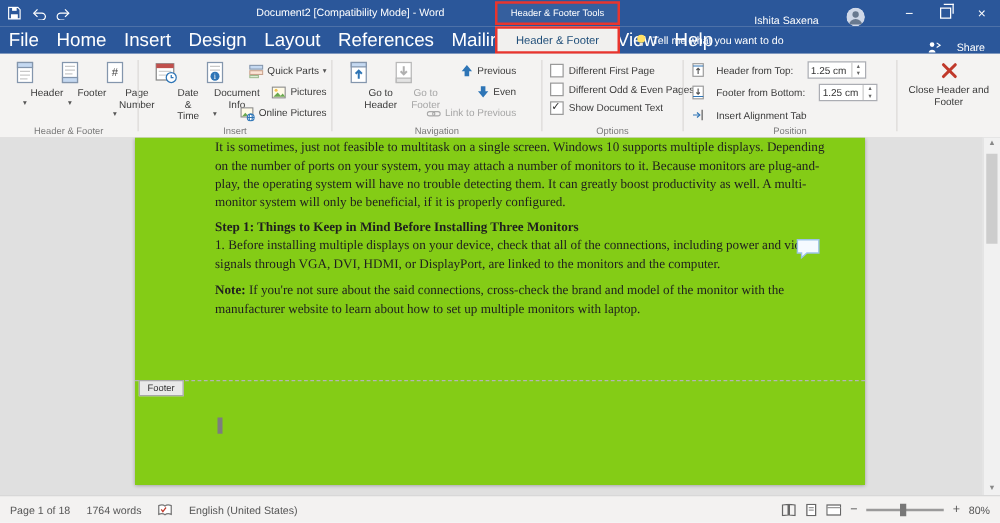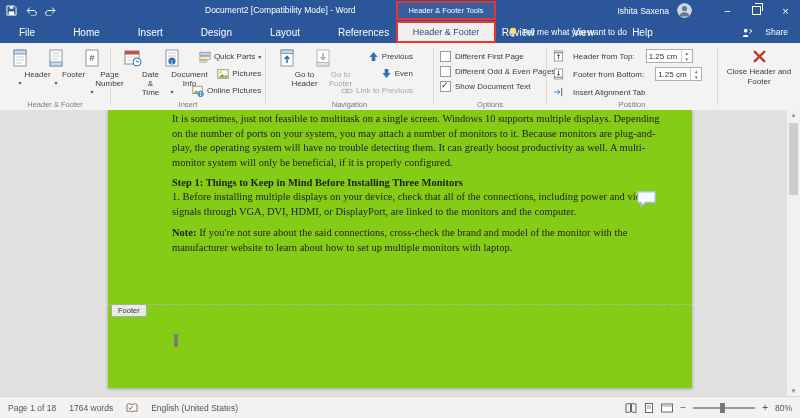--- a/index.html
+++ b/index.html
@@ -4,33 +4,33 @@
 <style>
   html,body{margin:0;padding:0;background:#fff;}
   .app{position:relative;width:800px;height:418px;overflow:hidden;font-family:"Liberation Sans",sans-serif;color:#333;background:#e6e6e6;}
 
   
   .titlebar{position:absolute;top:0;left:0;right:0;height:21px;background:#2b579a;color:#fff;}
   .qat{position:absolute;left:6px;top:0;height:21px;display:flex;align-items:center;gap:8px;}
   .qat span{display:inline-flex;align-items:center;}
   .doc-title{position:absolute;left:205px;top:0;height:21px;line-height:21px;font-size:8.5px;color:#fff;white-space:nowrap;}
   .tools-label{position:absolute;left:396px;top:1px;width:100px;height:19px;box-sizing:border-box;border:2px solid #e8352e;background:#355f9e;color:#fff;font-size:7.5px;display:flex;align-items:center;justify-content:center;white-space:nowrap;}
-  .user{position:absolute;right:108px;top:0;height:21px;display:flex;align-items:center;gap:8px;font-size:8.5px;}
+  .user{position:absolute;right:108px;top:0;height:21px;display:flex;align-items:flex-end;gap:22px;font-size:8.5px;}
   .avatar{width:15px;height:15px;border-radius:50%;overflow:hidden;display:inline-flex;}
   .win-controls{position:absolute;right:0;top:0;height:21px;display:flex;}
   .win-controls > span{width:29px;height:21px;display:flex;align-items:center;justify-content:center;font-size:11px;color:#fff;}
   .restore-glyph{width:7px;height:7px;border:1px solid #fff;display:inline-block;position:relative;}
   .restore-glyph::before{content:"";position:absolute;left:2px;top:-4px;width:7px;height:7px;border:1px solid #fff;border-left:0;border-bottom:0;}
 
   
   .tabrow{position:absolute;top:21px;left:0;right:0;height:22px;background:#2b579a;display:flex;align-items:stretch;}
-  .tab{display:flex;align-items:center;padding:0 19px;color:#fff;font-size:10px;white-space:nowrap;}
+  .tab{display:flex;align-items:center;padding:0 7px;color:#fff;font-size:15px;white-space:nowrap;}
   .tab-active{position:absolute;left:396px;top:0;width:100px;height:22px;box-sizing:border-box;border:2px solid #e8352e;background:#f1f0ee;color:#1f4e79;font-size:9px;display:flex;align-items:center;justify-content:center;white-space:nowrap;}
   .tellme{position:absolute;left:508px;top:0;height:22px;display:flex;align-items:center;gap:4px;color:#fff;font-size:8.5px;white-space:nowrap;}
-  .share{position:absolute;right:12px;top:0;height:22px;display:flex;align-items:center;gap:12px;color:#fff;font-size:8.5px;}
+  .share{position:absolute;right:12px;top:0;height:22px;display:flex;align-items:flex-end;gap:12px;color:#fff;font-size:8.5px;}
 
   
   .ribbon{position:absolute;top:43px;left:0;right:0;height:67px;background:#f4f3f2;border-bottom:1px solid #cfcfcf;font-size:8px;color:#3b3b3b;}
   .group{position:absolute;top:0;bottom:0;}
   .group-label{position:absolute;bottom:1px;left:0;right:0;text-align:center;color:#7a7a7a;font-size:7.5px;white-space:nowrap;}
   .gsep{position:absolute;top:5px;bottom:5px;width:1px;background:#dcdad8;}
   .brow{display:flex;align-items:flex-start;height:100%;}
   .lbtn{width:36px;min-width:36px;height:55px;display:flex;flex-direction:column;align-items:center;padding-top:5px;box-sizing:border-box;font-size:8px;line-height:1.15;text-align:center;}
   .lbtn .lbl{margin-top:2px;margin-left:35px;}
   .chev{font-size:6px;color:#555;line-height:1;margin-top:1px;}

